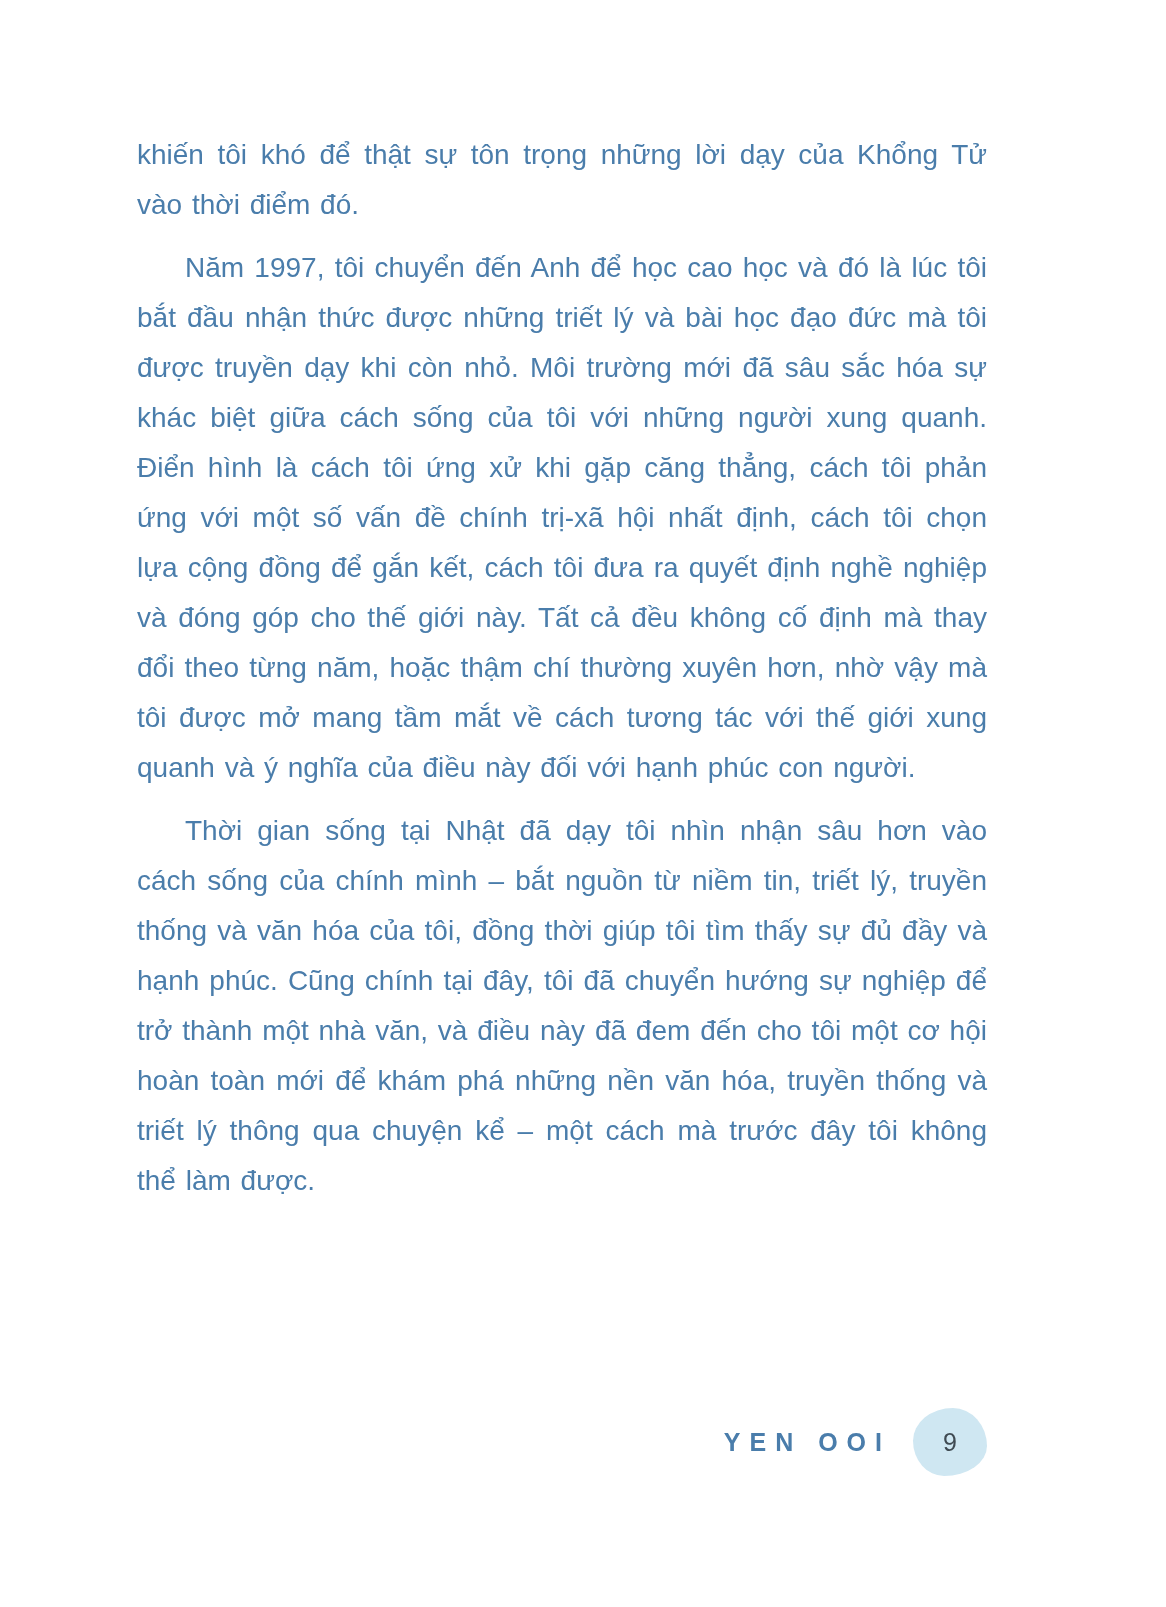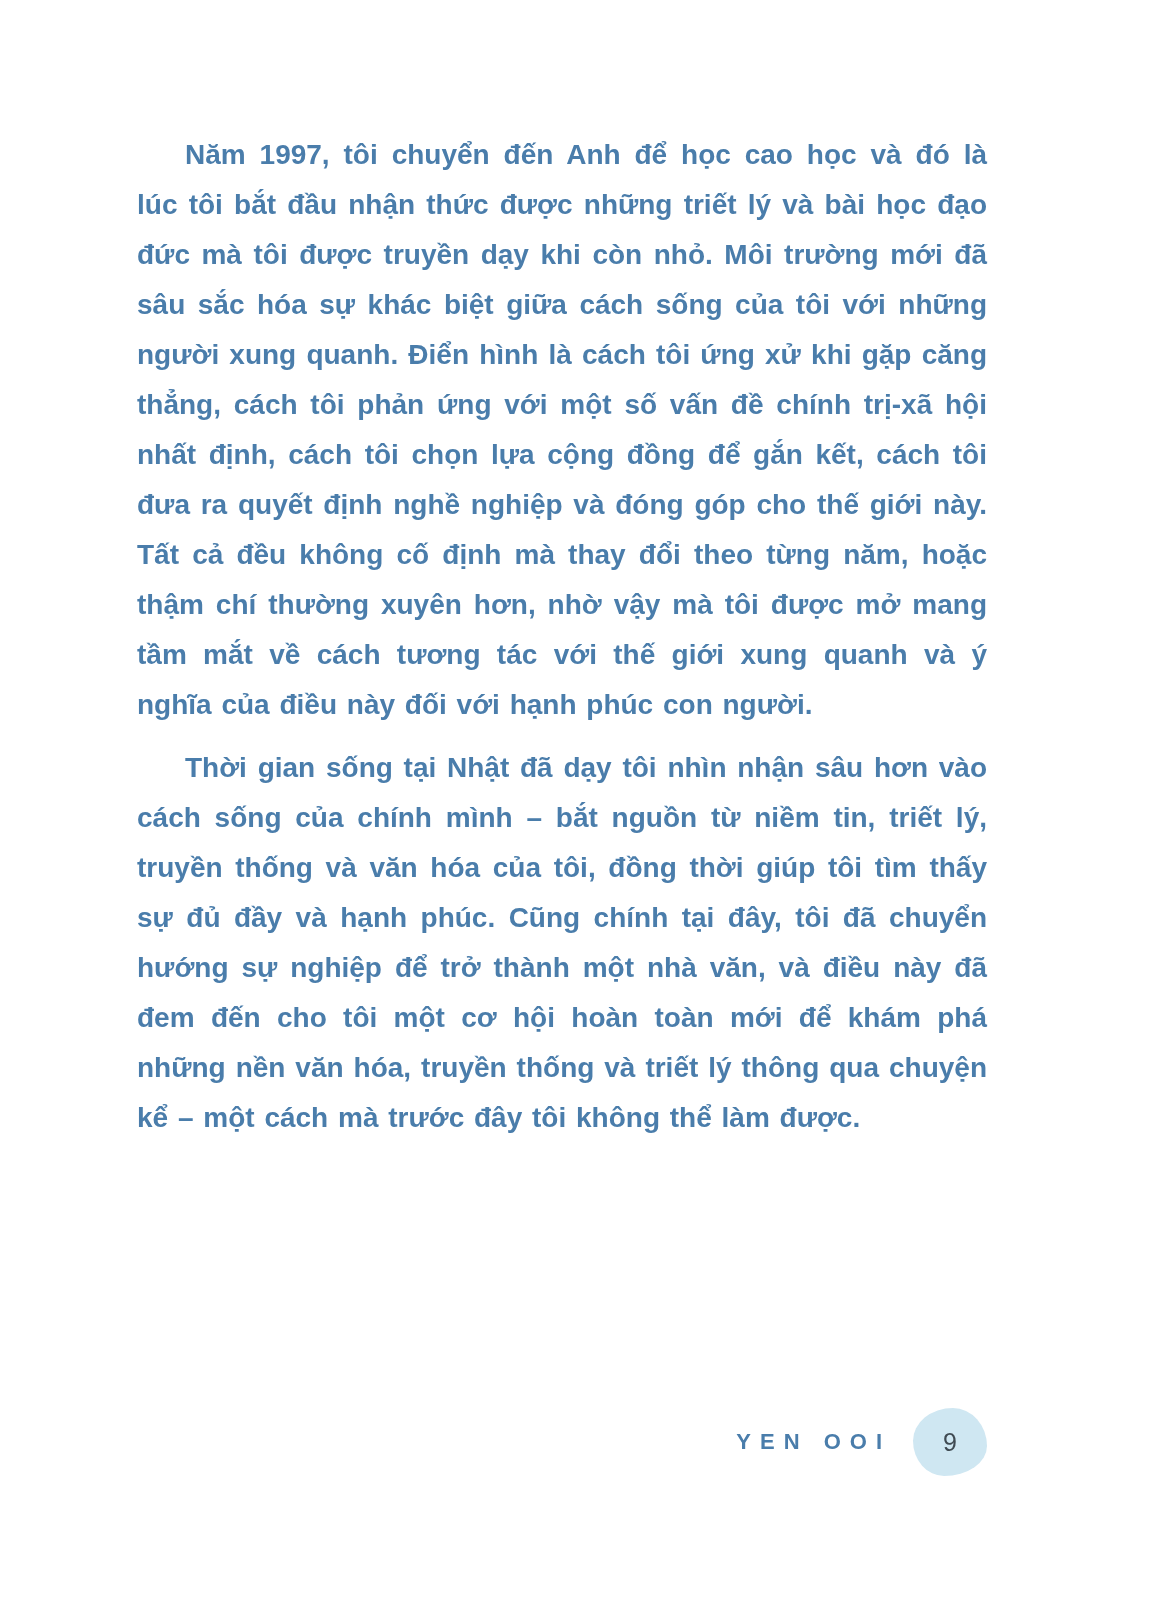--- a/index.html
+++ b/index.html
@@ -35,35 +35,34 @@
     color: var(--text);
     font-size: 28px;
     line-height: 50px;
     text-align: justify;
     text-justify: inter-word;
     word-spacing: 2px;
     margin-bottom: 13px;
   }
   .para.indent {
     text-indent: 48px;
-    font-weight: bold;
   }
   .footer {
     position: absolute;
     top: 1408px;
     left: 137px;
     width: 850px;
     display: flex;
     align-items: center;
     justify-content: flex-end;
     gap: 22px;
   }
   .author {
     color: var(--text);
-    font-size: 22px;
+    font-size: 25px;
     font-weight: bold;
     letter-spacing: 9px;
   }
   .page-badge {
     width: 74px;
     height: 68px;
     background: var(--blob);
     border-radius: 54% 46% 58% 42% / 48% 56% 44% 52%;
     display: flex;
     align-items: center;
@@ -73,20 +72,21 @@
     color: var(--pagenum);
     font-size: 25px;
   }
 </style>
 </head>
 <body>
 
 <div class="page">
 
   <div class="content">
+    <p class="para">khiến tôi khó để thật sự tôn trọng những lời dạy của Khổng Tử vào thời điểm đó.</p>
     <p class="para indent">Năm 1997, tôi chuyển đến Anh để học cao học và đó là lúc tôi bắt đầu nhận thức được những triết lý và bài học đạo đức mà tôi được truyền dạy khi còn nhỏ. Môi trường mới đã sâu sắc hóa sự khác biệt giữa cách sống của tôi với những người xung quanh. Điển hình là cách tôi ứng xử khi gặp căng thẳng, cách tôi phản ứng với một số vấn đề chính trị-xã hội nhất định, cách tôi chọn lựa cộng đồng để gắn kết, cách tôi đưa ra quyết định nghề nghiệp và đóng góp cho thế giới này. Tất cả đều không cố định mà thay đổi theo từng năm, hoặc thậm chí thường xuyên hơn, nhờ vậy mà tôi được mở mang tầm mắt về cách tương tác với thế giới xung quanh và ý nghĩa của điều này đối với hạnh phúc con người.</p>
     <p class="para indent">Thời gian sống tại Nhật đã dạy tôi nhìn nhận sâu hơn vào cách sống của chính mình – bắt nguồn từ niềm tin, triết lý, truyền thống và văn hóa của tôi, đồng thời giúp tôi tìm thấy sự đủ đầy và hạnh phúc. Cũng chính tại đây, tôi đã chuyển hướng sự nghiệp để trở thành một nhà văn, và điều này đã đem đến cho tôi một cơ hội hoàn toàn mới để khám phá những nền văn hóa, truyền thống và triết lý thông qua chuyện kể – một cách mà trước đây tôi không thể làm được.</p>
   </div>
 
   <div class="footer">
     <span class="author">YEN OOI</span>
     <span class="page-badge">
       <span class="page-number">9</span>
     </span>
   </div>

